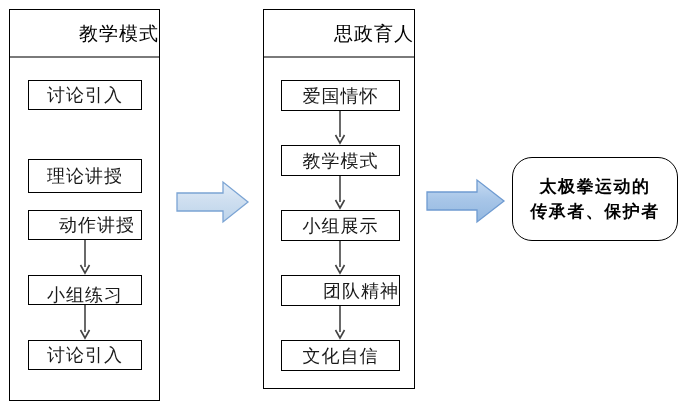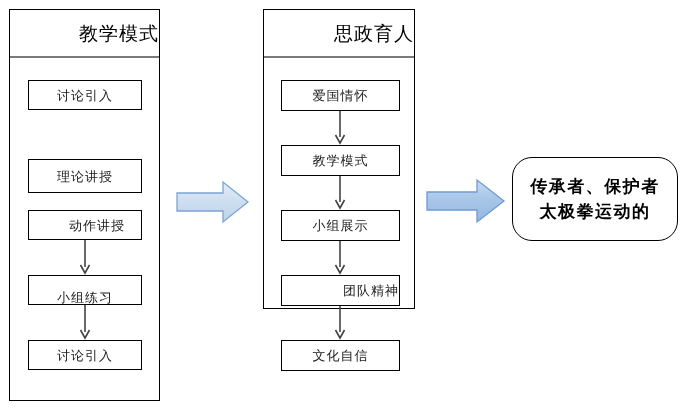--- a/index.html
+++ b/index.html
@@ -30,21 +30,21 @@
   #panel-teaching {
     left: 9px;
     top: 9px;
     width: 151px;
     height: 392px;
   }
   #panel-ideology {
     left: 263px;
     top: 9px;
     width: 152px;
-    height: 300px;
+    height: 380px;
   }
 
   .panel-header {
     position: absolute;
     left: 0;
     top: 0;
     width: 100%;
     height: 46px;
     display: flex;
     align-items: center;
@@ -78,21 +78,21 @@
   .step-box {
     position: absolute;
     border: 1.4px solid #000000;
     background: #ffffff;
     box-sizing: border-box;
     display: flex;
     align-items: center;
     justify-content: center;
   }
   .step-text {
-    font-size: 13px;
+    font-size: 18px;
     color: #1a1a1a;
     letter-spacing: 1px;
     line-height: 1;
     white-space: nowrap;
   }
 
   
   .v-arrow {
     position: absolute;
     width: 12px;
@@ -262,18 +262,18 @@
           <stop offset="45%" stop-color="#a8c6e8"></stop>
           <stop offset="100%" stop-color="#94b8e0"></stop>
         </linearGradient>
       </defs>
       <polygon points="2,14 52,14 52,2 79,23 52,44 52,32 2,32" fill="url(#ga2)" stroke="#6f9bd1" stroke-width="1.3"></polygon>
     </svg>
   </div>
 
   <div id="result-box">
     <div class="result-text">
+      <span class="result-line">太极拳运动的</span>
       <span class="result-line">传承者、保护者</span>
-      <span class="result-line">太极拳运动的</span>
     </div>
   </div>
 
 </div>
 
 </body></html>

